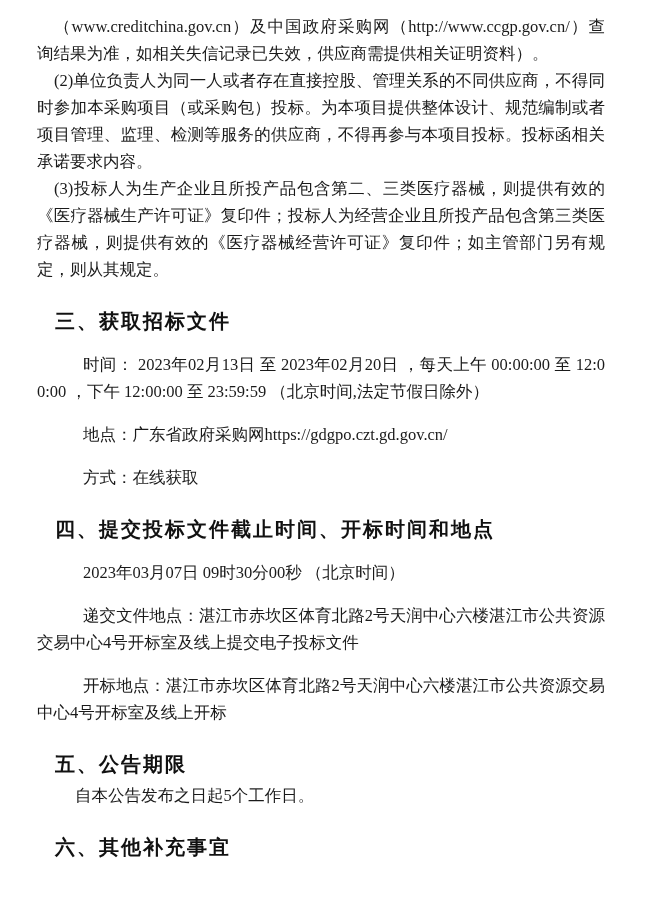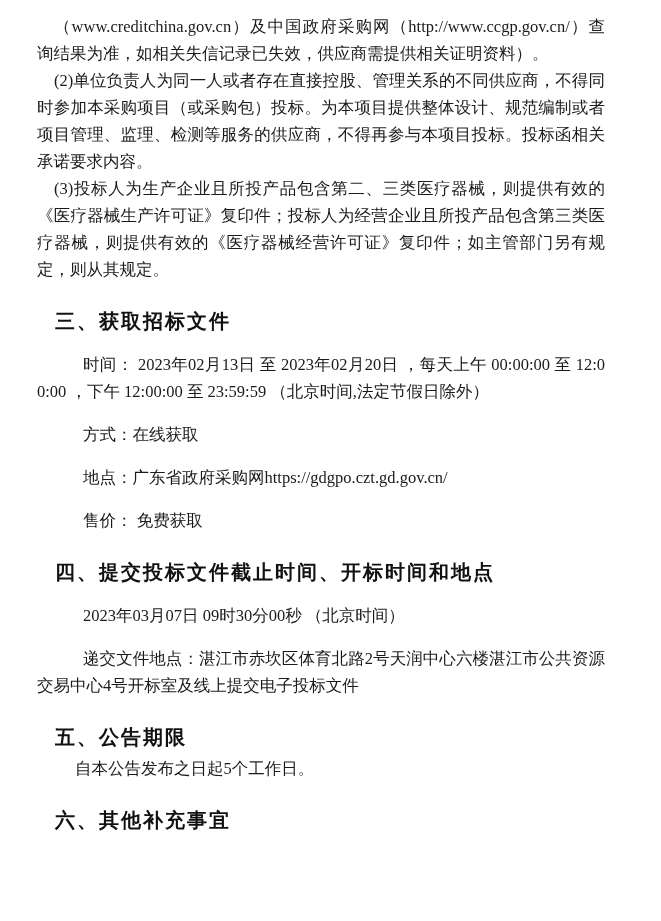--- a/index.html
+++ b/index.html
@@ -45,32 +45,32 @@
   <p class="body ind1">（www.creditchina.gov.cn）及中国政府采购网（http://www.ccgp.gov.cn/）查询结果为准，如相关失信记录已失效，供应商需提供相关证明资料）。</p>
 
   <p class="body ind1">(2)单位负责人为同一人或者存在直接控股、管理关系的不同供应商，不得同时参加本采购项目（或采购包）投标。为本项目提供整体设计、规范编制或者项目管理、监理、检测等服务的供应商，不得再参与本项目投标。投标函相关承诺要求内容。</p>
 
   <p class="body ind1">(3)投标人为生产企业且所投产品包含第二、三类医疗器械，则提供有效的《医疗器械生产许可证》复印件；投标人为经营企业且所投产品包含第三类医疗器械，则提供有效的《医疗器械经营许可证》复印件；如主管部门另有规定，则从其规定。</p>
 
   <h2 class="heading">三、获取招标文件</h2>
 
   <p class="body ind2">时间： 2023年02月13日 至 2023年02月20日 ，每天上午 00:00:00 至 12:00:00 ，下午 12:00:00 至 23:59:59 （北京时间,法定节假日除外）</p>
 
+  <p class="body ind2">地点：广东省政府采购网https://gdgpo.czt.gd.gov.cn/</p>
+
   <p class="body ind2">方式：在线获取</p>
 
-  <p class="body ind2">地点：广东省政府采购网https://gdgpo.czt.gd.gov.cn/</p>
-
-  <p class="body ind2">售价： 免费获取</p>
 
   <h2 class="heading">四、提交投标文件截止时间、开标时间和地点</h2>
 
   <p class="body ind2">2023年03月07日 09时30分00秒 （北京时间）</p>
 
   <p class="body ind2">递交文件地点：湛江市赤坎区体育北路2号天润中心六楼湛江市公共资源交易中心4号开标室及线上提交电子投标文件</p>
 
+  <p class="body ind2">开标地点：湛江市赤坎区体育北路2号天润中心六楼湛江市公共资源交易中心4号开标室及线上开标</p>
 
   <h2 class="heading">五、公告期限</h2>
 
   <p class="body ind3">自本公告发布之日起5个工作日。</p>
 
   <h2 class="heading">六、其他补充事宜</h2>
 
 
 </div>
 

